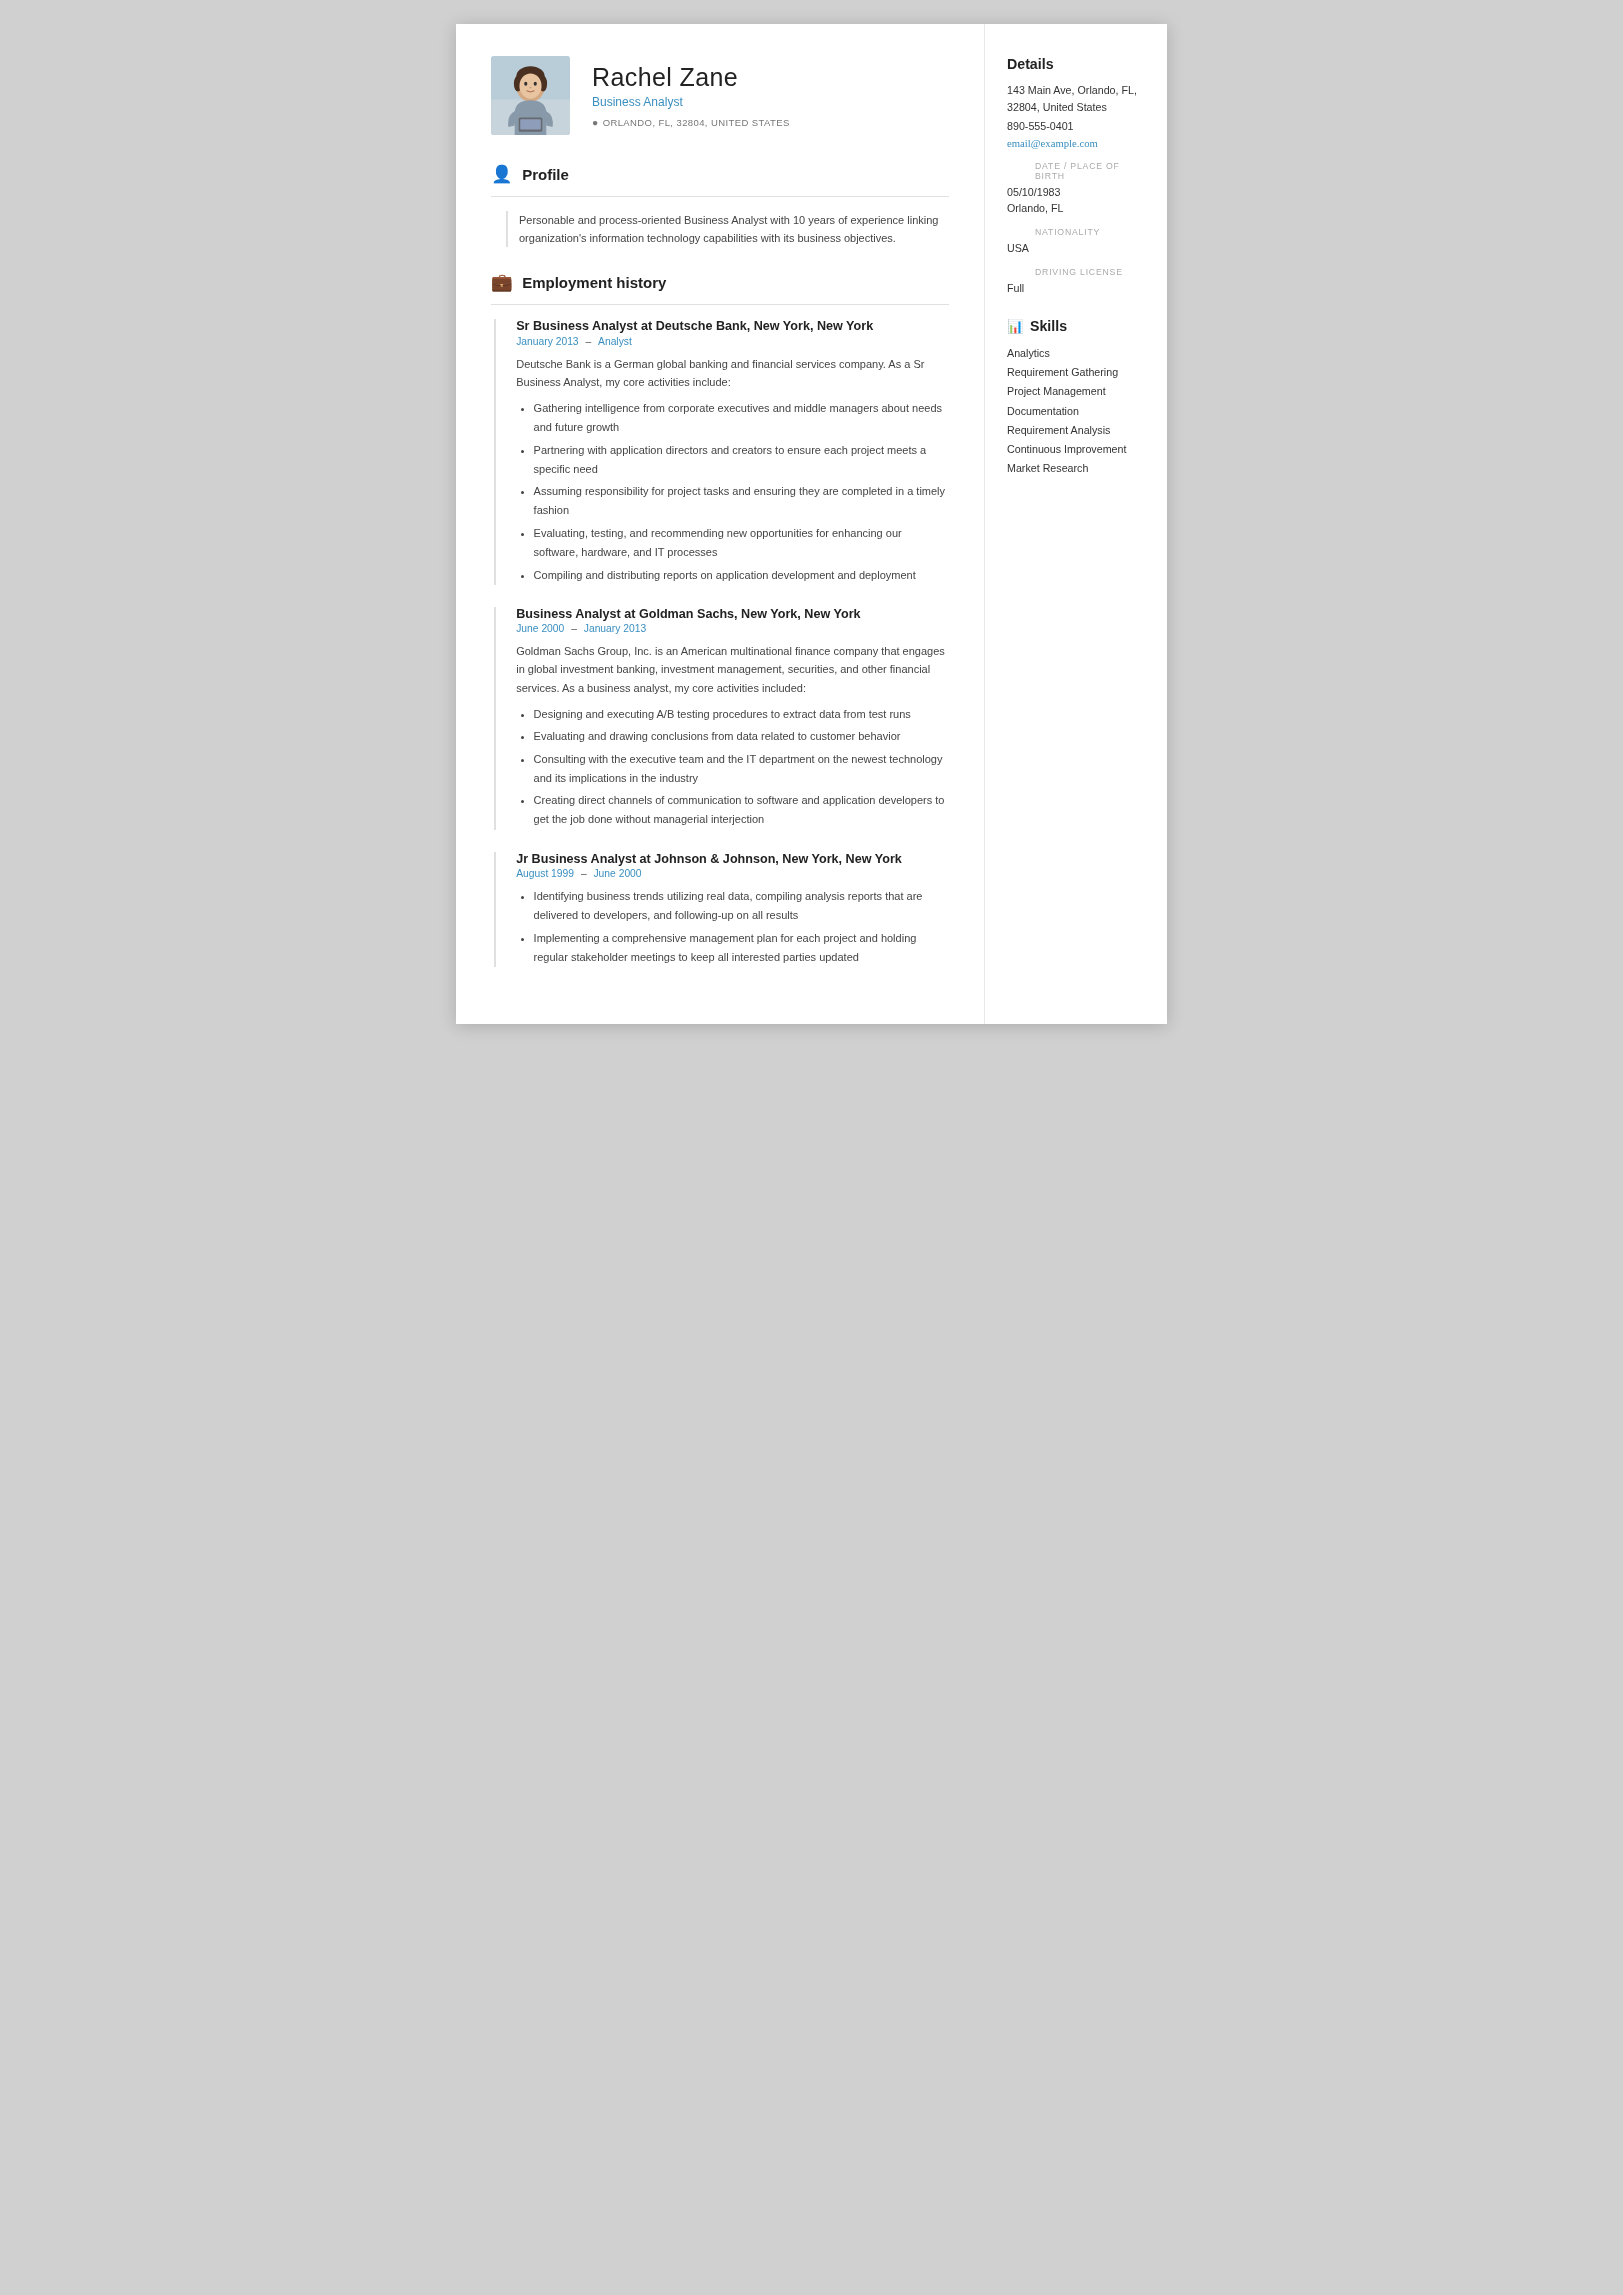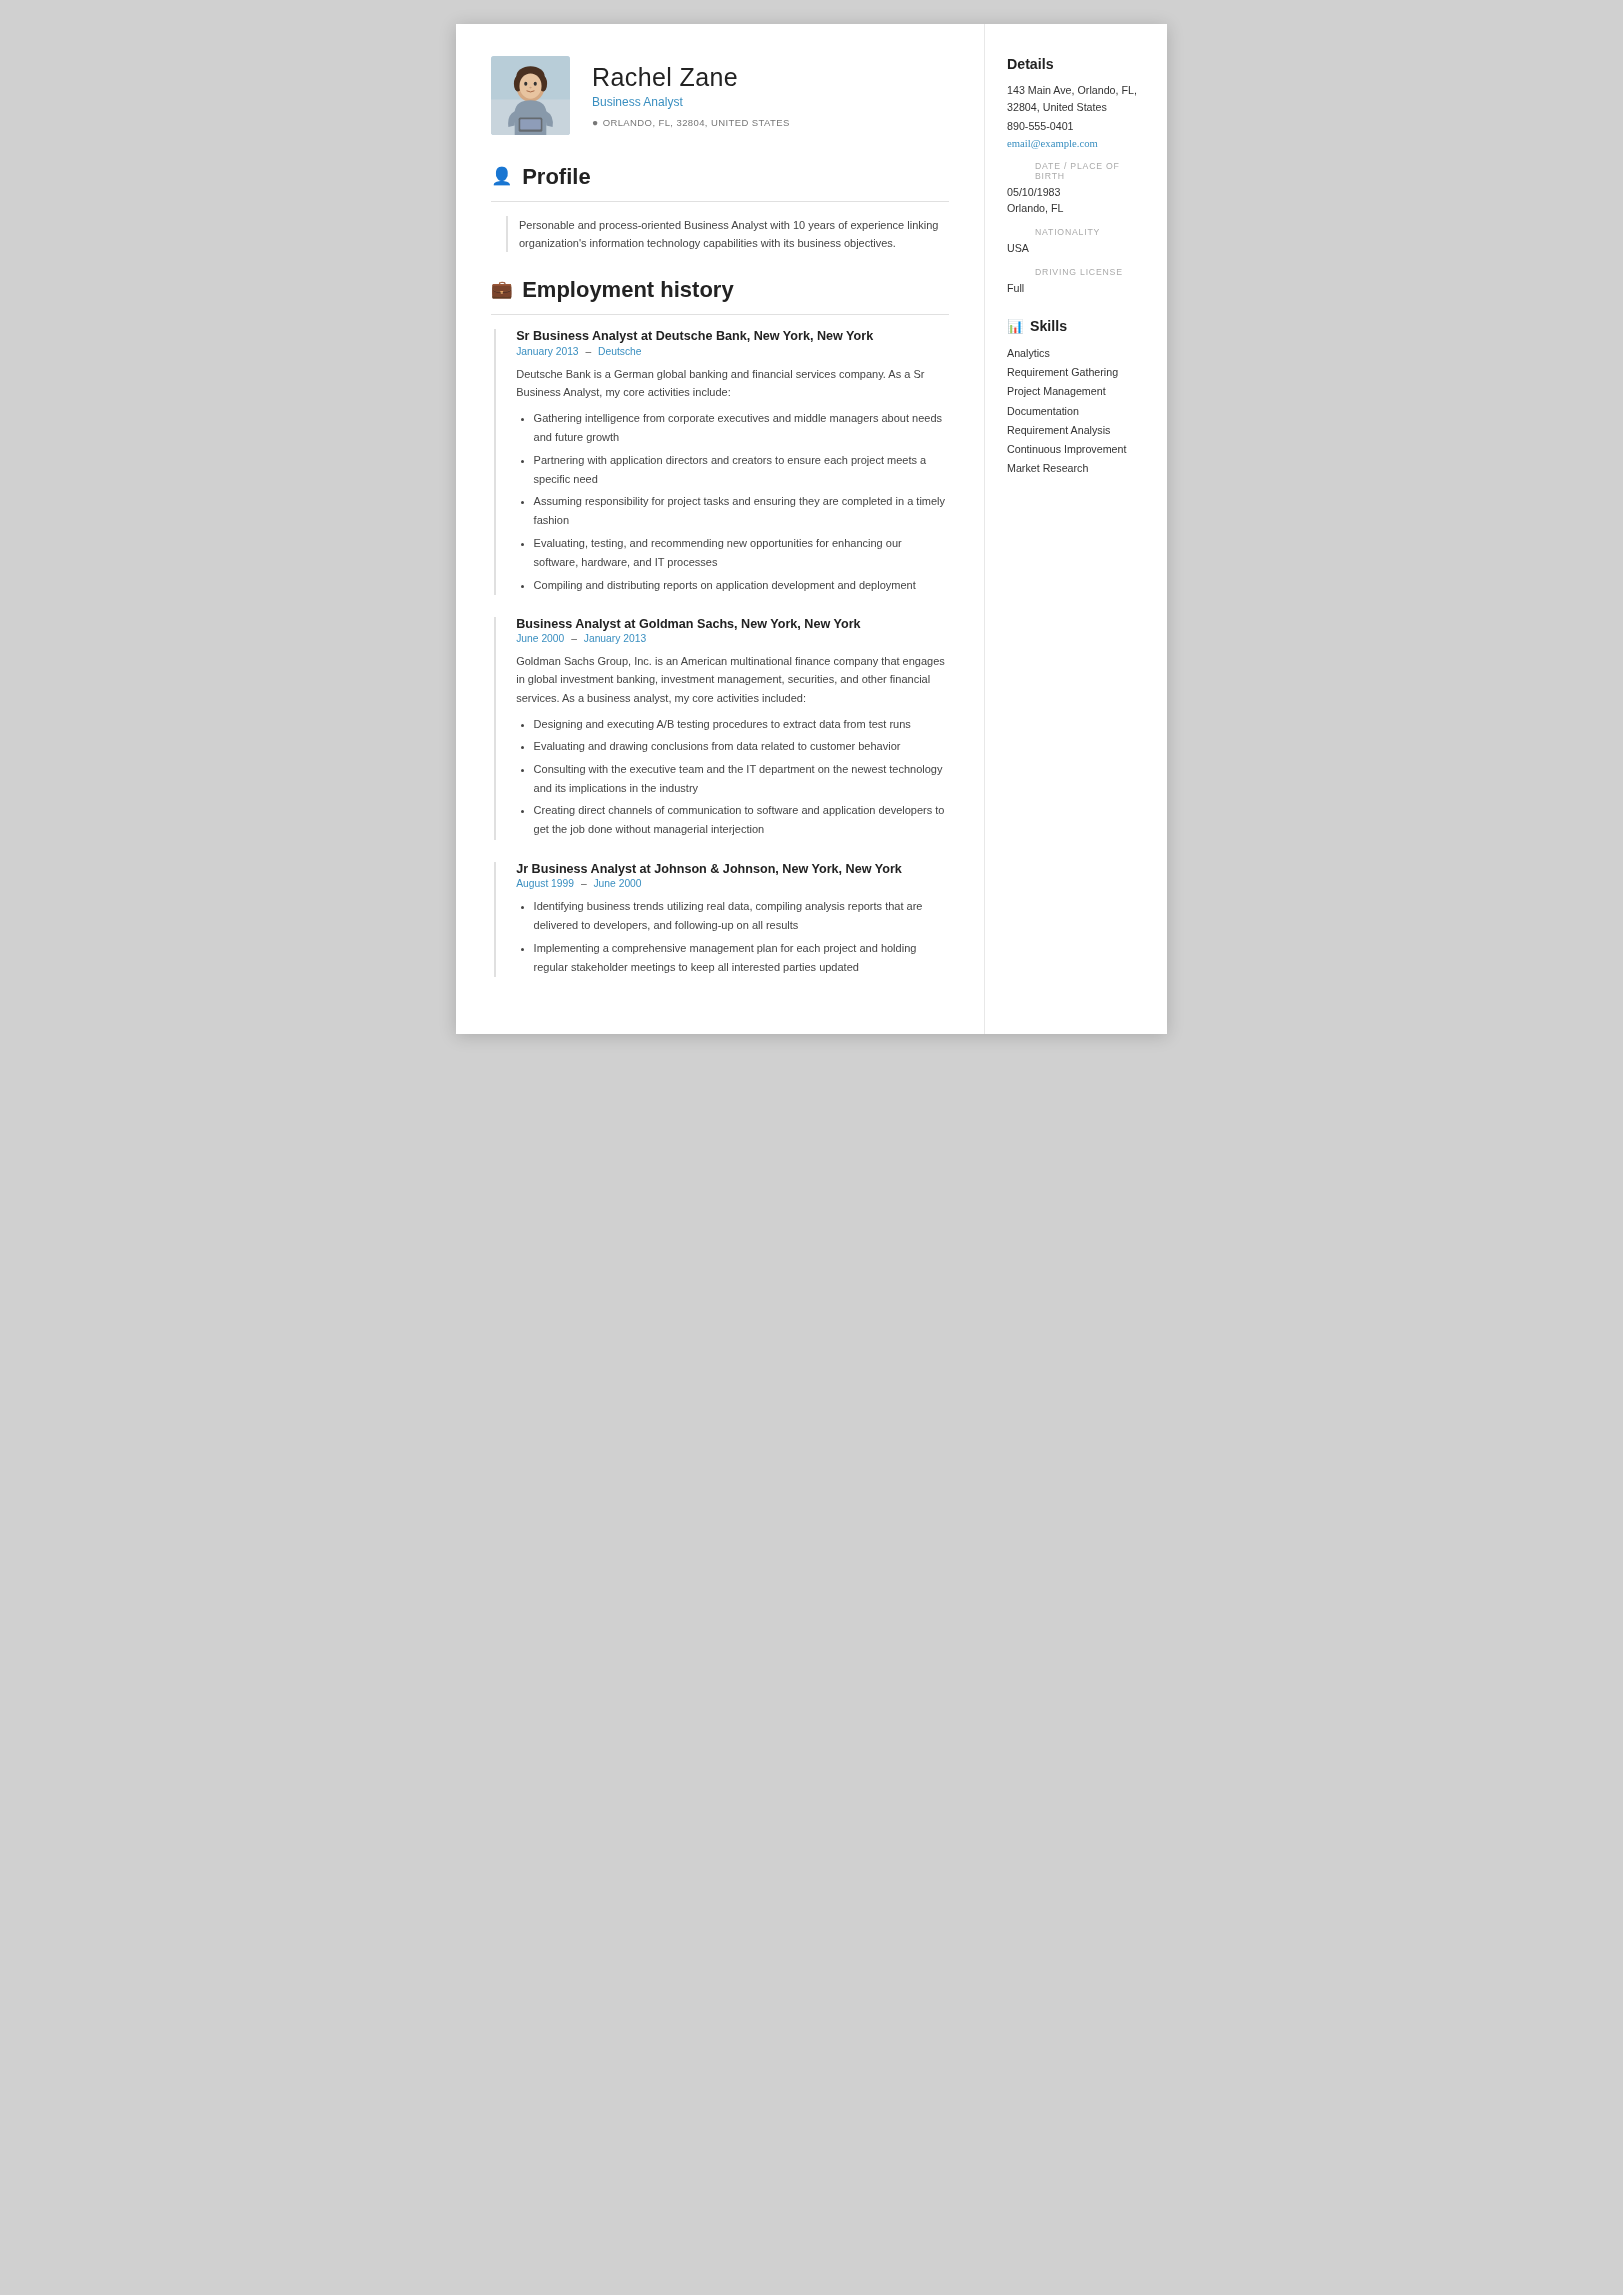--- a/index.html
+++ b/index.html
@@ -78,21 +78,21 @@
       display: flex;
       align-items: center;
       margin-bottom: 11px;
     }
     .section-icon {
       font-size: 17.4px;
       margin-right: 9.5px;
       color: #333;
     }
     .section-title {
-      font-size: 22px;
+      font-size: 15px;
       font-weight: 700;
       color: #222;
     }
     .section-divider {
       border: none;
       border-top: 0.8px solid #e0e0e0;
       margin-bottom: 14.2px;
     }
     
     .profile-text {
@@ -267,21 +267,21 @@
       <div class="section-heading">
         <span class="section-icon">💼</span>
         <span class="section-title">Employment history</span>
       </div>
       <hr class="section-divider">
 
       <div id="jobs-container">
           <div class="job">
             <div class="job-block">
               <div class="job-title">Sr Business Analyst at Deutsche Bank, New York, New York</div>
-              <div class="job-dates"><span>January 2013</span><span class="separator"> – </span><span>Deutsche</span></div>
+              <div class="job-dates"><span>January 2013</span><span class="separator"> – </span><span>Analyst</span></div>
               <div class="job-description">Deutsche Bank is a German global banking and financial services company. As a Sr Business Analyst, my core activities include:</div>
               <ul class="job-bullets">
                 <li>Gathering intelligence from corporate executives and middle managers about needs and future growth</li>
                 <li>Partnering with application directors and creators to ensure each project meets a specific need</li>
                 <li>Assuming responsibility for project tasks and ensuring they are completed in a timely fashion</li>
                 <li>Evaluating, testing, and recommending new opportunities for enhancing our software, hardware, and IT processes</li>
                 <li>Compiling and distributing reports on application development and deployment</li>
               </ul>
             </div>
           </div>

